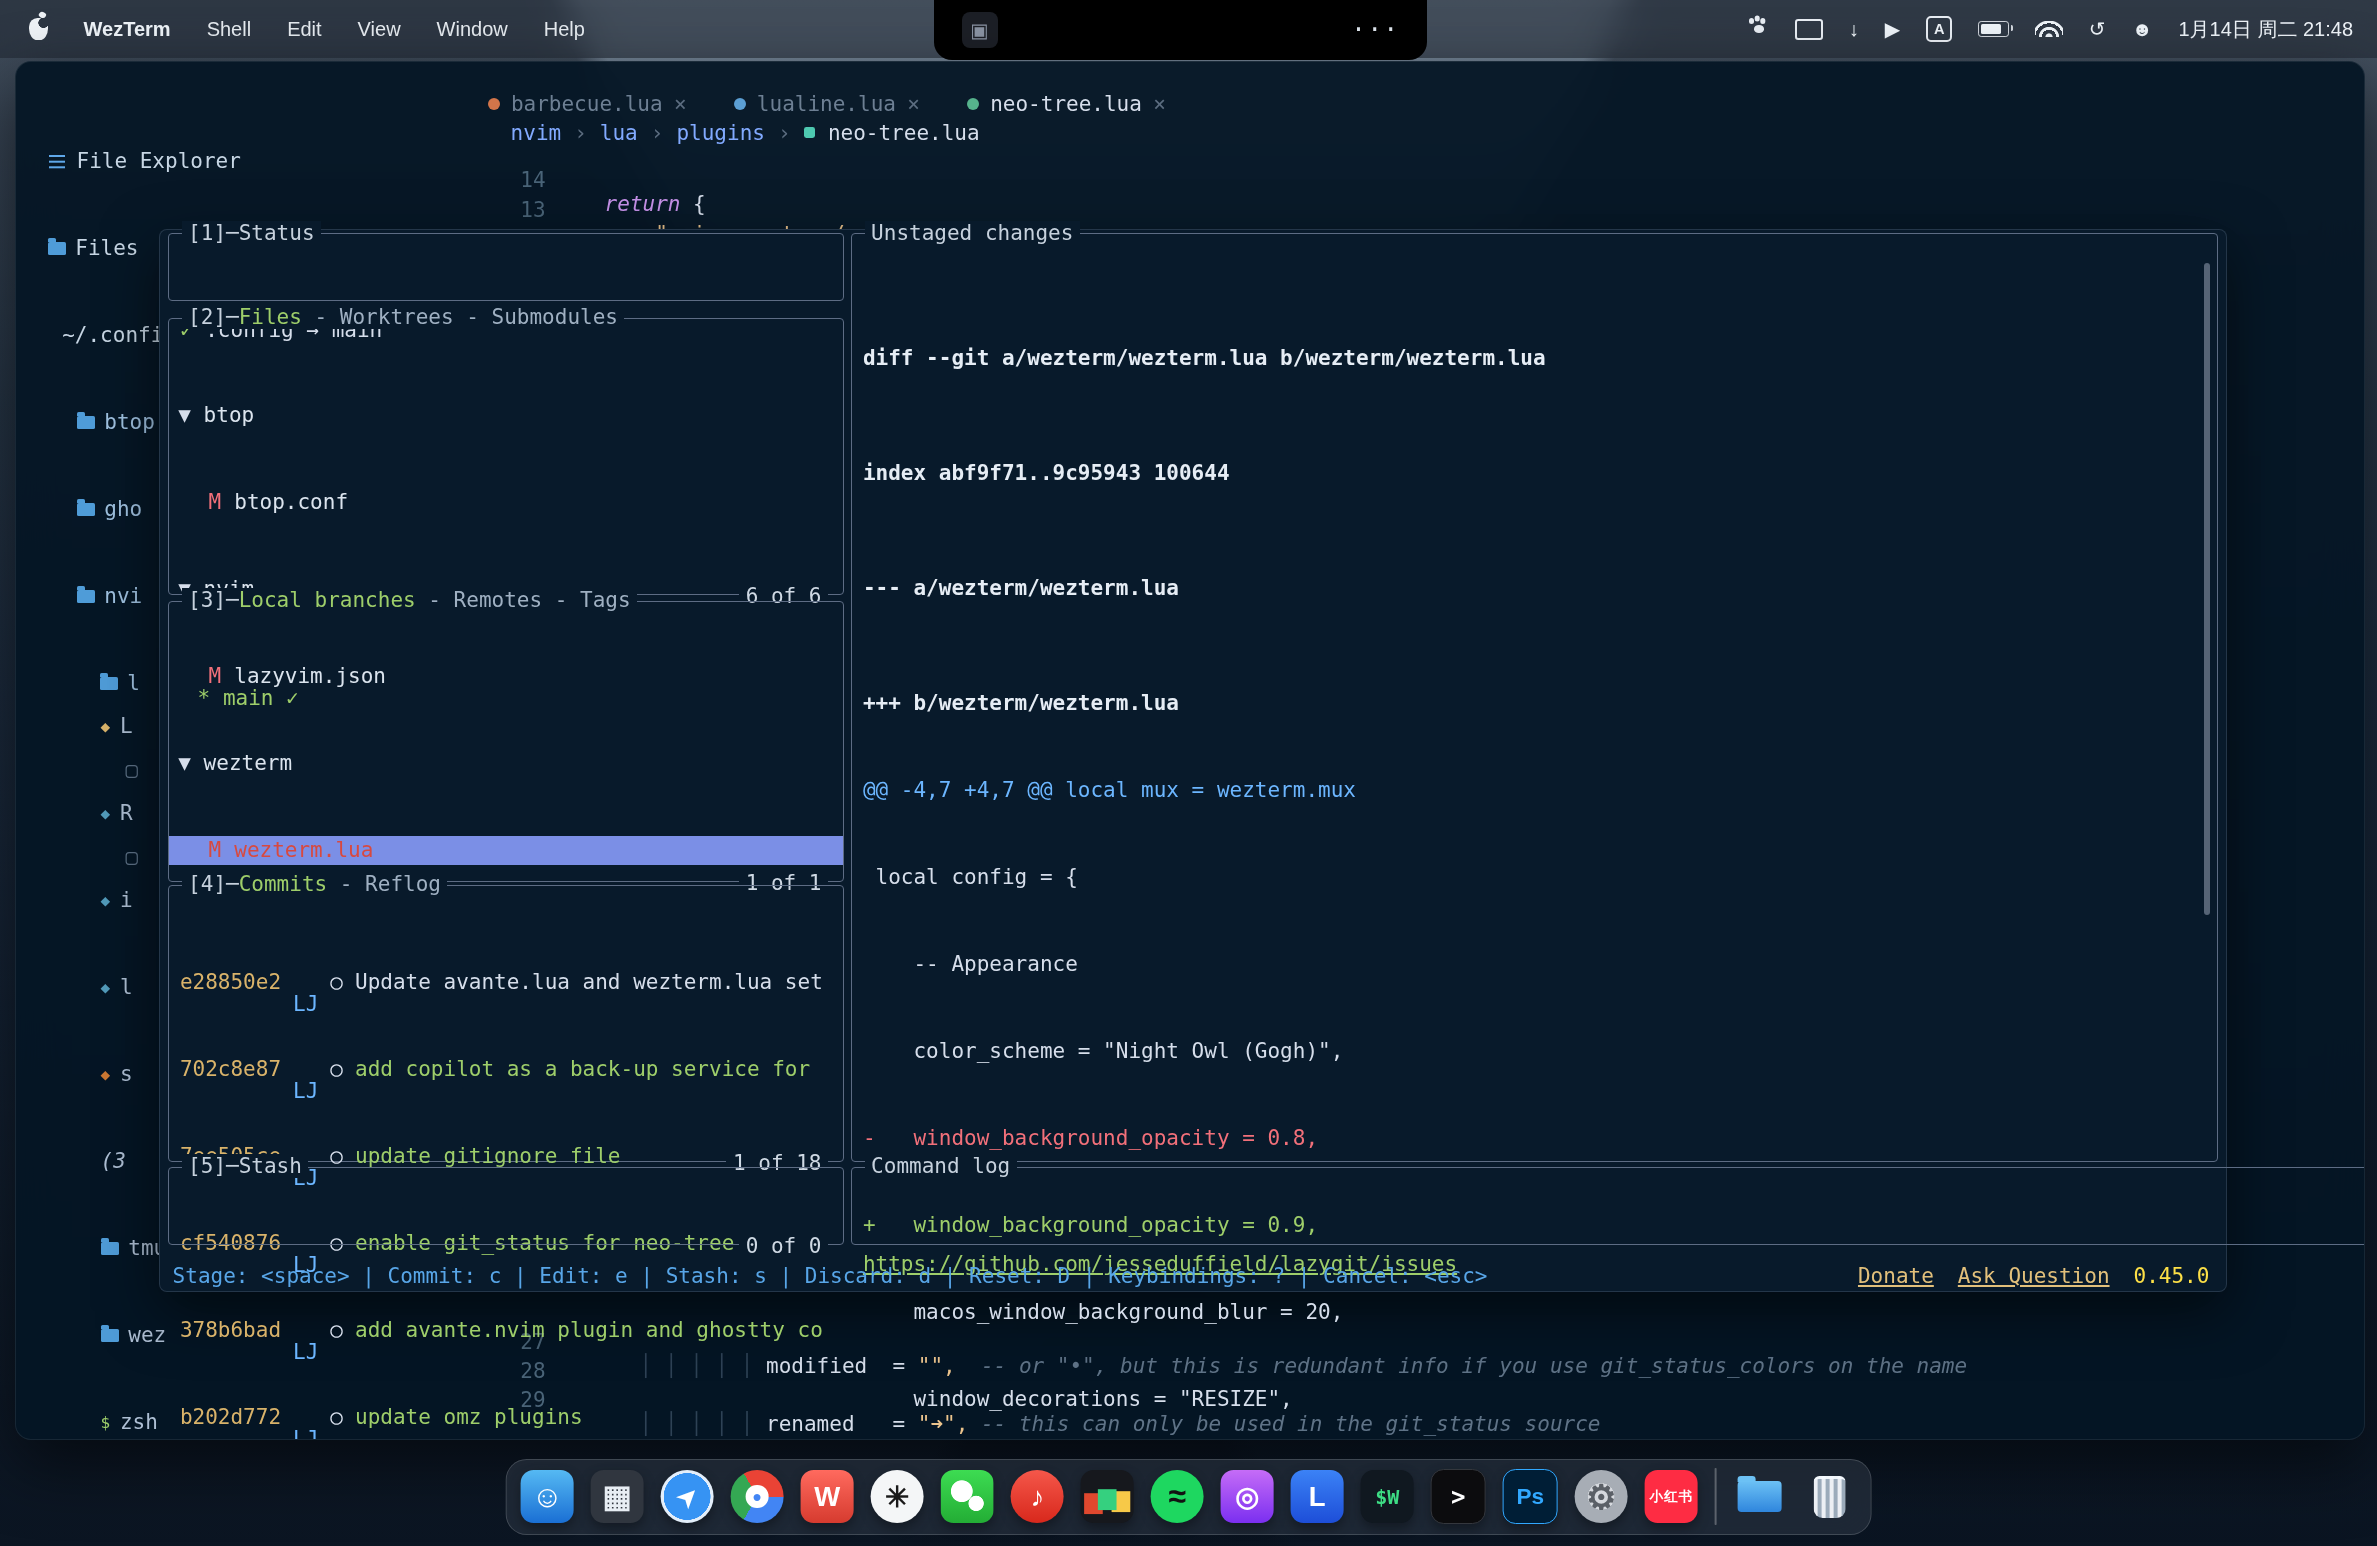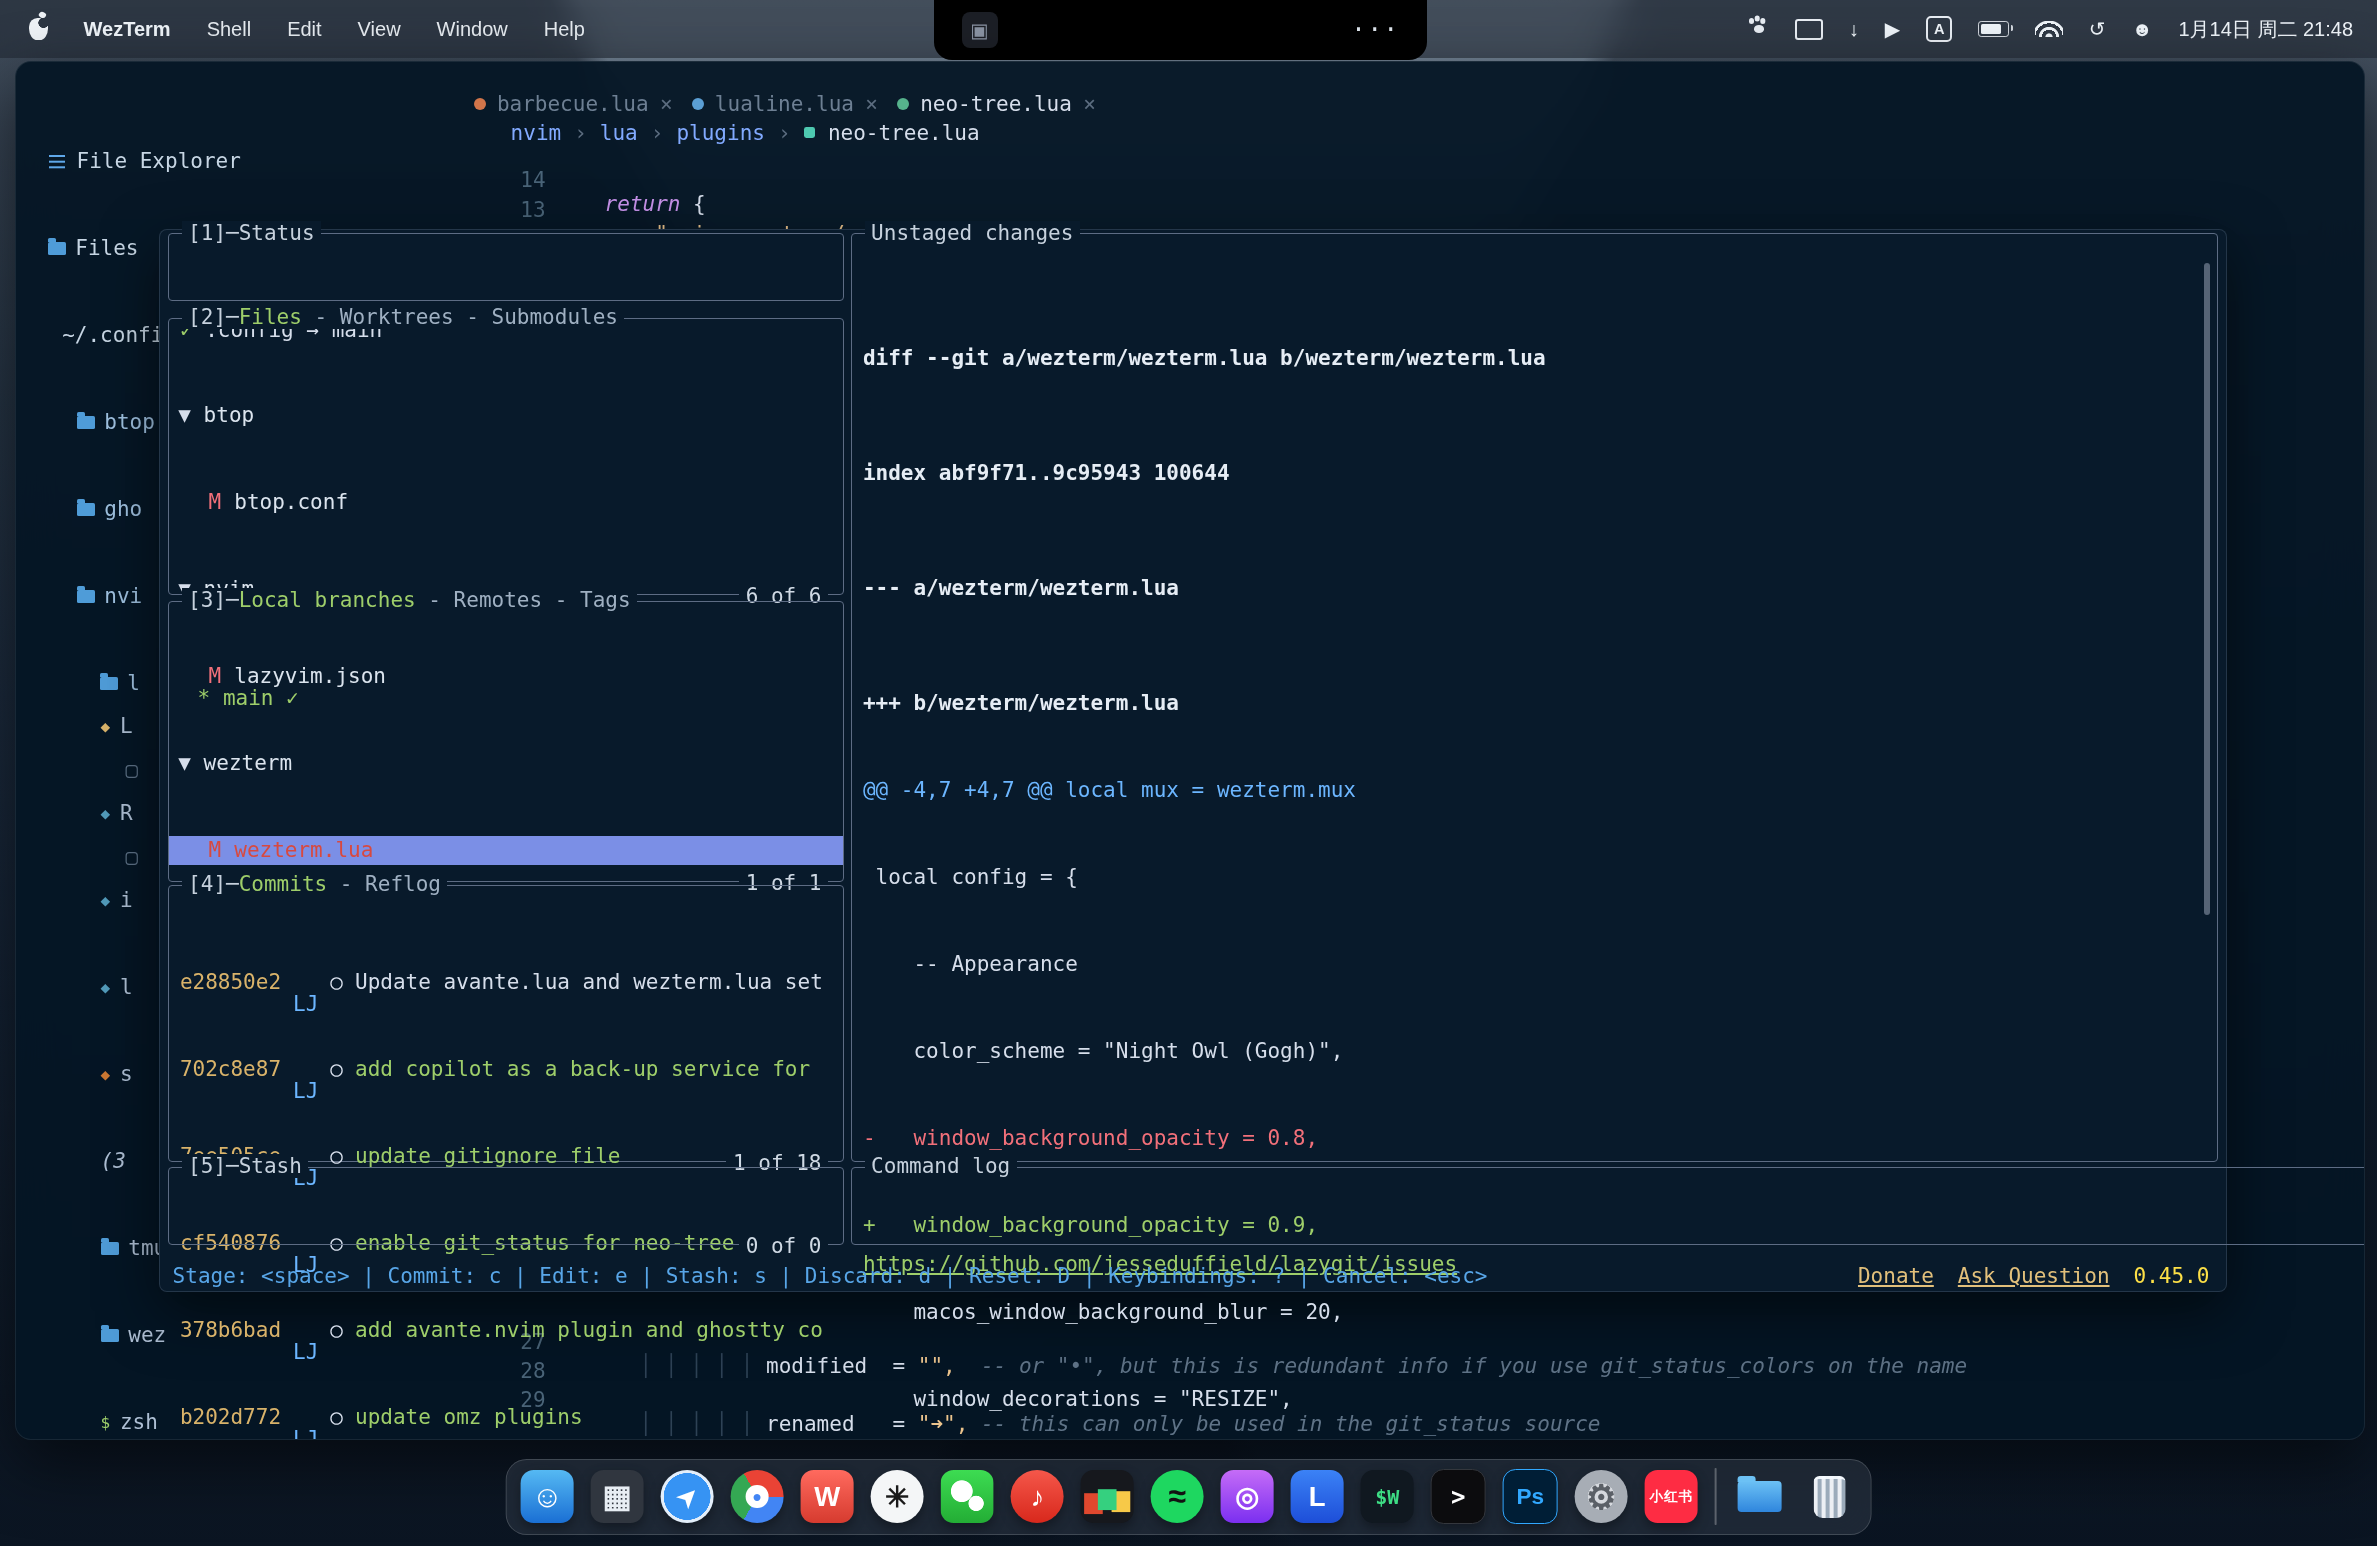--- a/index.html
+++ b/index.html
@@ -48,21 +48,21 @@
   .fic::before{content:"";position:absolute;top:-4px;left:0;width:8px;height:4px;background:#4f9cd8;border-radius:1.6px 1.6px 0 0;}
   .sb-folder{color:#9fc1e0;}
   .gitpill{margin-left:auto;margin-right:36px;background:#12151d;color:#99a7b6;padding:0.8px 32px 0.8px 22.6px;border-radius:2.4px;display:inline-flex;gap:9.7px;align-items:center;}
   .stub{color:#5d7186;}
   .sb-low{position:absolute;left:85px;top:592px;line-height:29px;}
   .sb-low .sb-row{color:#aebfd4;}
   .dico{display:inline-block;margin-right:9.7px;font-size:16px;}
   .c-gold{color:#d9b36a;} .c-blue{color:#519aba;} .c-orange{color:#cc7833;} .c-green{color:#9ece6a;}
   .dim-it{color:#5f7387;font-style:italic;}
   
-  .tabbar{position:absolute;left:458px;top:27px;height:29px;display:flex;gap:19px;align-items:center;}
+  .tabbar{position:absolute;left:472px;top:27px;height:29px;display:flex;gap:47px;align-items:center;}
   .tab{display:flex;align-items:center;gap:11.3px;color:#6d7f93;}
   .tab.active{color:#d6deeb;}
   .tdot{width:12px;height:12px;border-radius:50%;display:inline-block;}
   .td0{background:#d2754a;} .td1{background:#5b9fd4;} .td2{background:#56b38c;}
   .tclose{color:#5b6c7f;}
   
   .crumbs{position:absolute;left:495px;top:56px;height:29px;display:flex;align-items:center;gap:13px;}
   .cpart{color:#82aaff;} .csep{color:#5b6c7f;}
   .cficon{width:11.3px;height:11.3px;border-radius:2.4px;background:#4ec9b0;display:inline-block;}
   .cfile{color:#d6deeb;}

